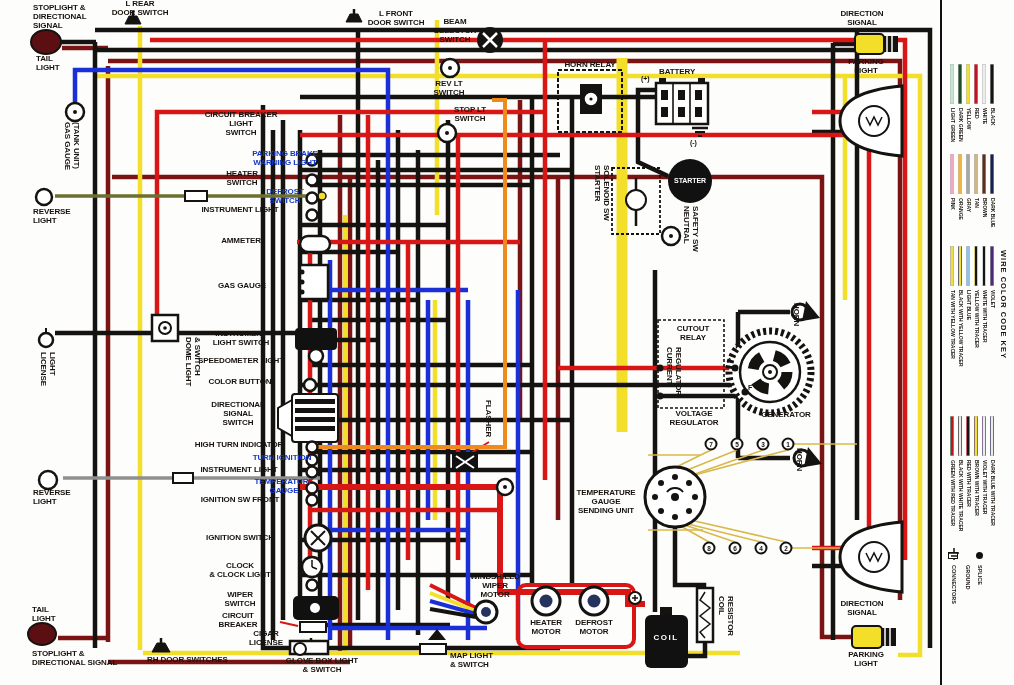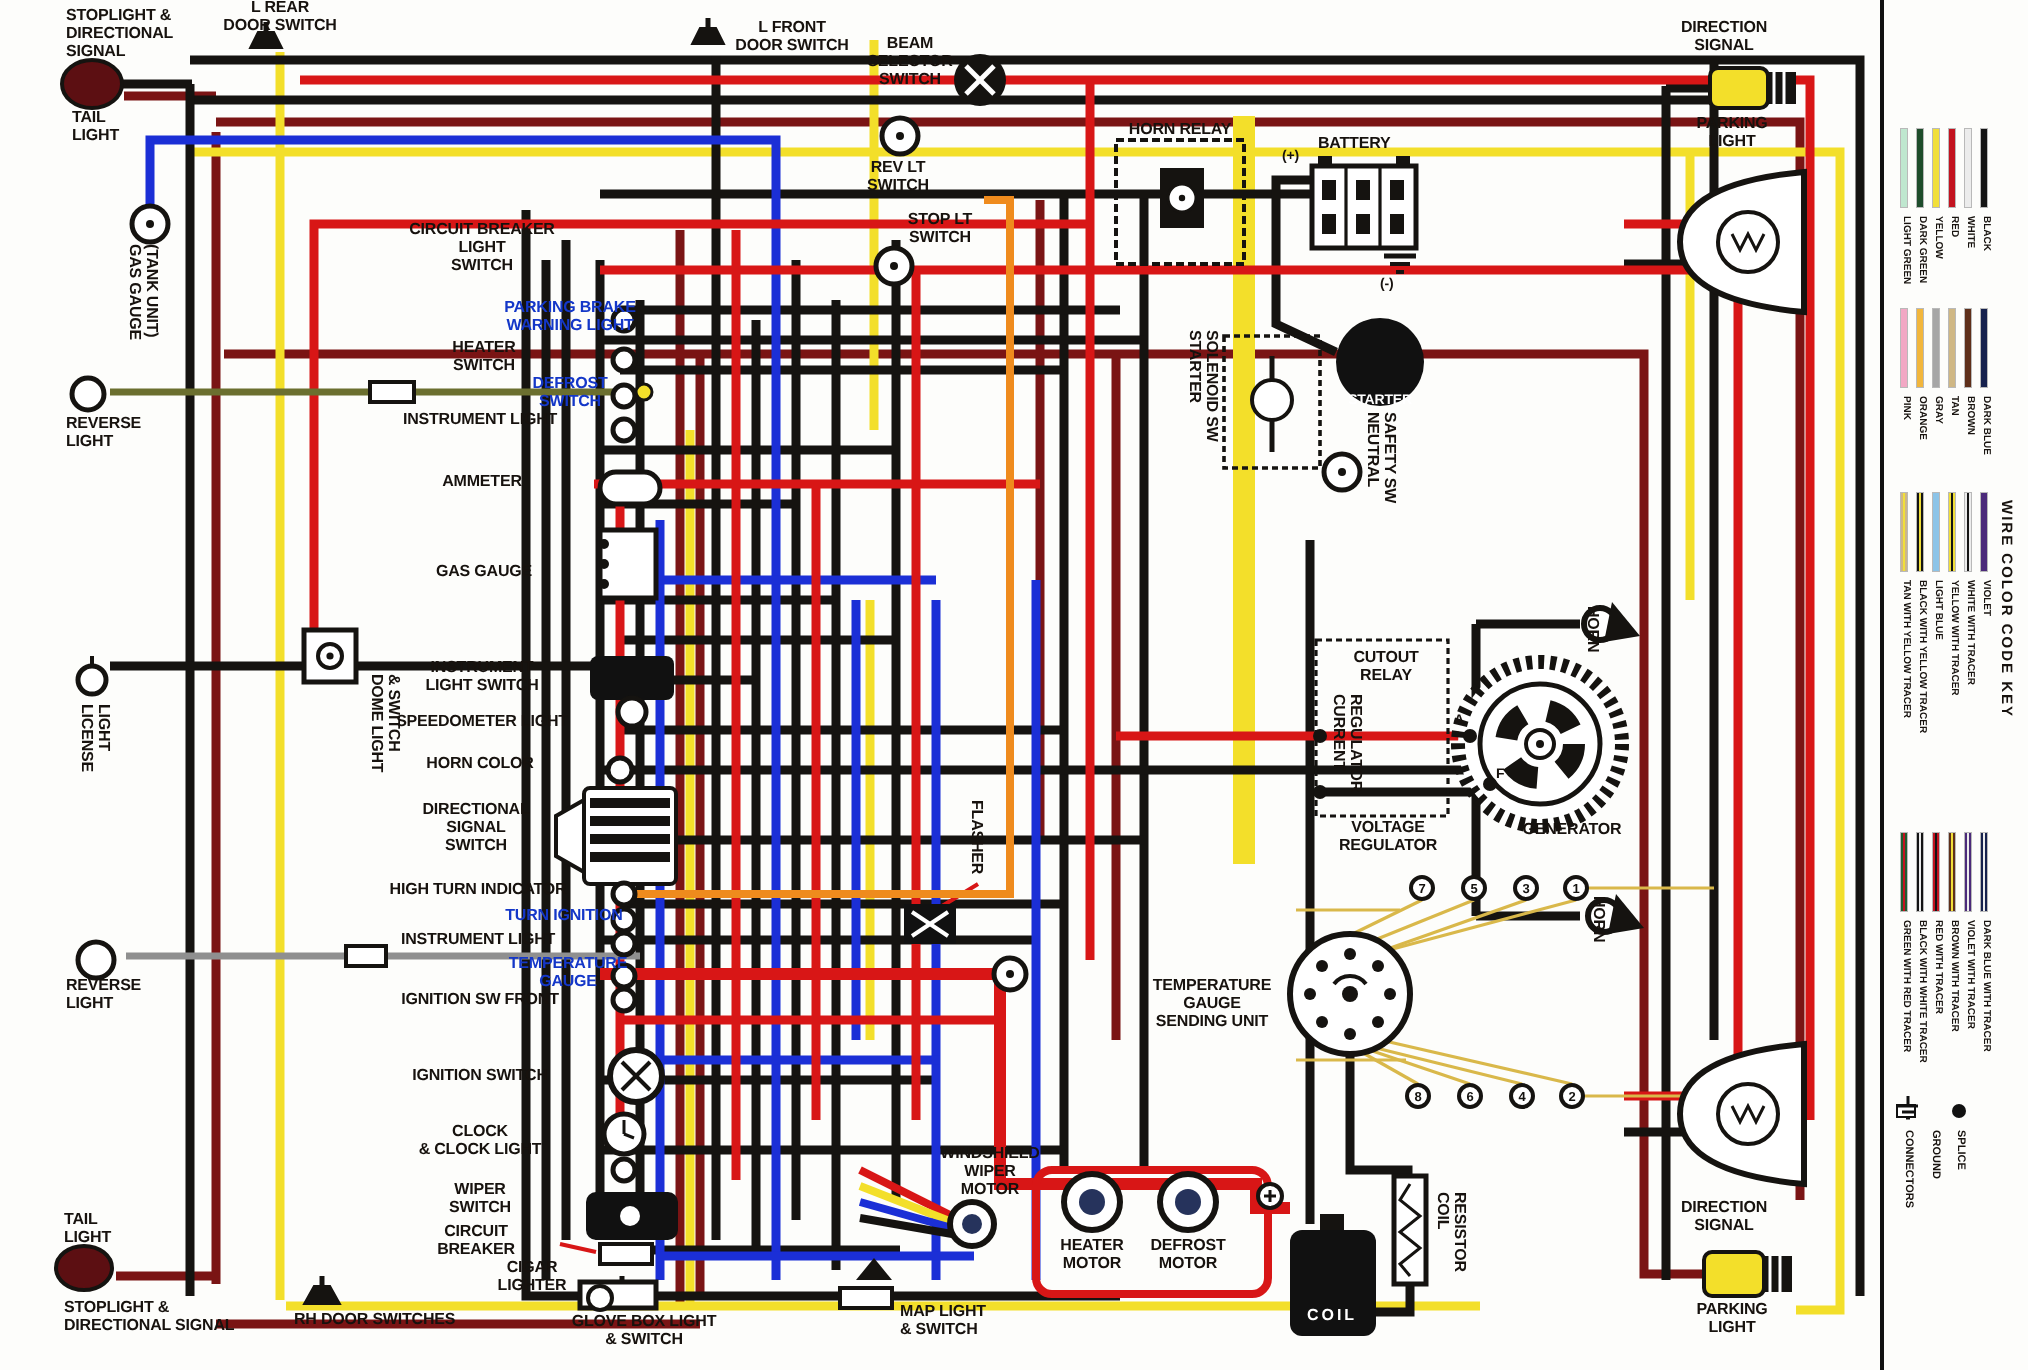--- a/index.html
+++ b/index.html
@@ -3,21 +3,21 @@
 <meta charset="utf-8">
 <style>
   html,body{margin:0;padding:0;background:#e8e8e8;}
   .stage{position:relative;width:1014px;height:685px;background:#fdfdfb;overflow:hidden;
          font-family:"Liberation Sans",sans-serif;}
   svg{position:absolute;left:0;top:0;}
   .lbl{position:absolute;font:bold 8px/1.1 "Liberation Sans",sans-serif;color:#17120e;
        white-space:pre-line;letter-spacing:-0.1px;z-index:5;}
   .c{transform:translateX(-50%);text-align:center;}
   .bl{color:#1437c8;margin-left:43px;}
-  .wh{color:#fff;margin-top:20px;}
+  .wh{color:#fff;}
   .sm{font-size:7px;}
   .v{writing-mode:vertical-lr;text-align:left;}
   .lg-divider{position:absolute;left:940px;top:0;width:2px;height:685px;background:#111;}
   .lg-bars{position:absolute;display:flex;gap:4px;z-index:4;}
   .lg-bar{width:4px;height:40px;box-shadow:inset 0 0 0 .5px #b9b9b9;}
   .lg-labels{position:absolute;display:flex;gap:2px;z-index:4;}
   .lg-lab{writing-mode:vertical-lr;font:bold 5px/1 "Liberation Sans",sans-serif;width:6px;
           color:#17120e;height:150px;}
   .lg-title{position:absolute;writing-mode:vertical-lr;font:bold 7.5px "Liberation Sans",sans-serif;
             color:#17120e;letter-spacing:1px;z-index:4;}
@@ -450,39 +450,39 @@
 <div class="lbl c bl" style="left:242px;top:188px">DEFROST
 SWITCH</div>
 <div class="lbl c" style="left:240px;top:206px">INSTRUMENT LIGHT</div>
 <div class="lbl c" style="left:241px;top:237px">AMMETER</div>
 <div class="lbl c" style="left:242px;top:282px">GAS GAUGE</div>
 <div class="lbl v" style="left:183px;top:337px">DOME LIGHT
 &amp; SWITCH</div>
 <div class="lbl c" style="left:241px;top:330px">INSTRUMENT
 LIGHT SWITCH</div>
 <div class="lbl c" style="left:241px;top:357px">SPEEDOMETER LIGHT</div>
-<div class="lbl c" style="left:240px;top:378px">HORN COLOR</div>
+<div class="lbl c" style="left:240px;top:378px">COLOR BUTTON</div>
 <div class="lbl c" style="left:238px;top:401px">DIRECTIONAL
 SIGNAL
 SWITCH</div>
 <div class="lbl c" style="left:239px;top:441px">HIGH TURN INDICATOR</div>
 <div class="lbl c bl" style="left:239px;top:454px">TURN IGNITION</div>
 <div class="lbl c" style="left:239px;top:466px">INSTRUMENT LIGHT</div>
 <div class="lbl c bl" style="left:241px;top:478px">TEMPERATURE
 GAUGE</div>
 <div class="lbl c" style="left:240px;top:496px">IGNITION SW FRONT</div>
 <div class="lbl c" style="left:240px;top:534px">IGNITION SWITCH</div>
 <div class="lbl c" style="left:240px;top:562px">CLOCK
 &amp; CLOCK LIGHT</div>
 <div class="lbl c" style="left:240px;top:591px">WIPER
 SWITCH</div>
 <div class="lbl c" style="left:238px;top:612px">CIRCUIT
 BREAKER</div>
 <div class="lbl c" style="left:266px;top:630px">CIGAR
-LIGHTER</div>
+LICENSE</div>
 <div class="lbl" style="left:147px;top:656px">RH DOOR SWITCHES</div>
 <div class="lbl c" style="left:322px;top:657px">GLOVE BOX LIGHT
 &amp; SWITCH</div>
 <div class="lbl" style="left:450px;top:652px">MAP LIGHT
 &amp; SWITCH</div>
 <div class="lbl c" style="left:495px;top:573px">WINDSHIELD
 WIPER
 MOTOR</div>
 <div class="lbl c" style="left:546px;top:619px">HEATER
 MOTOR</div>

